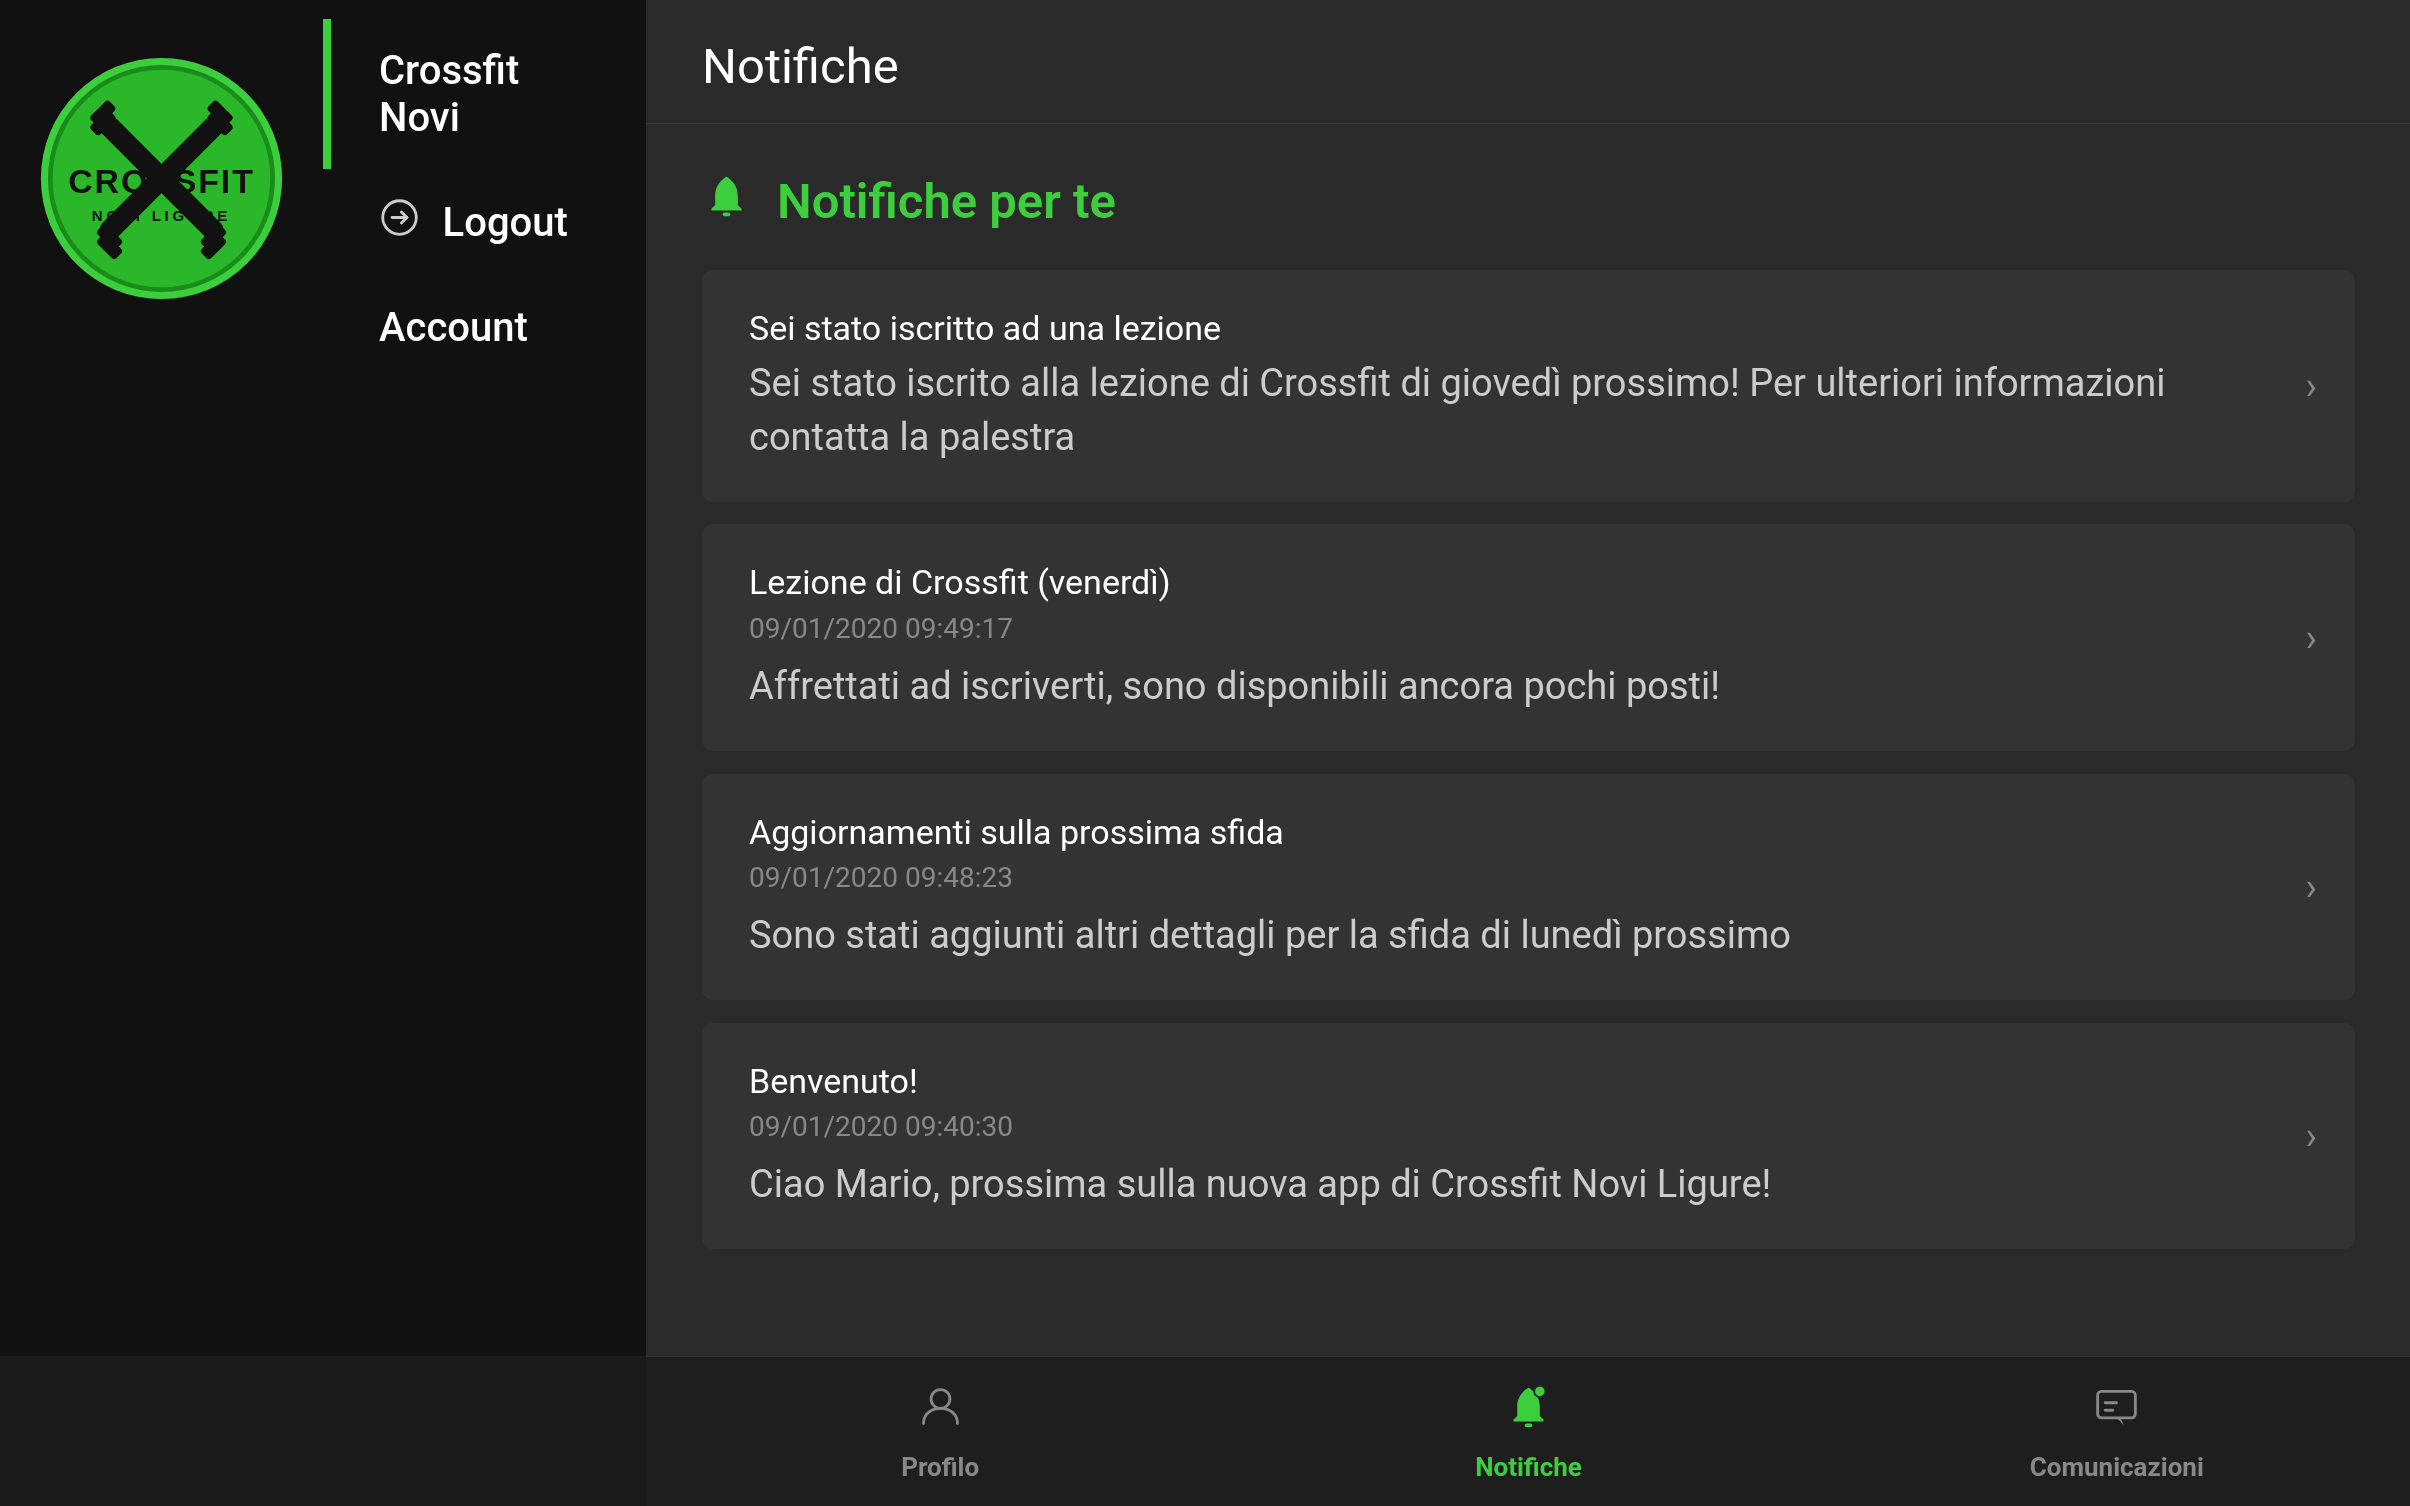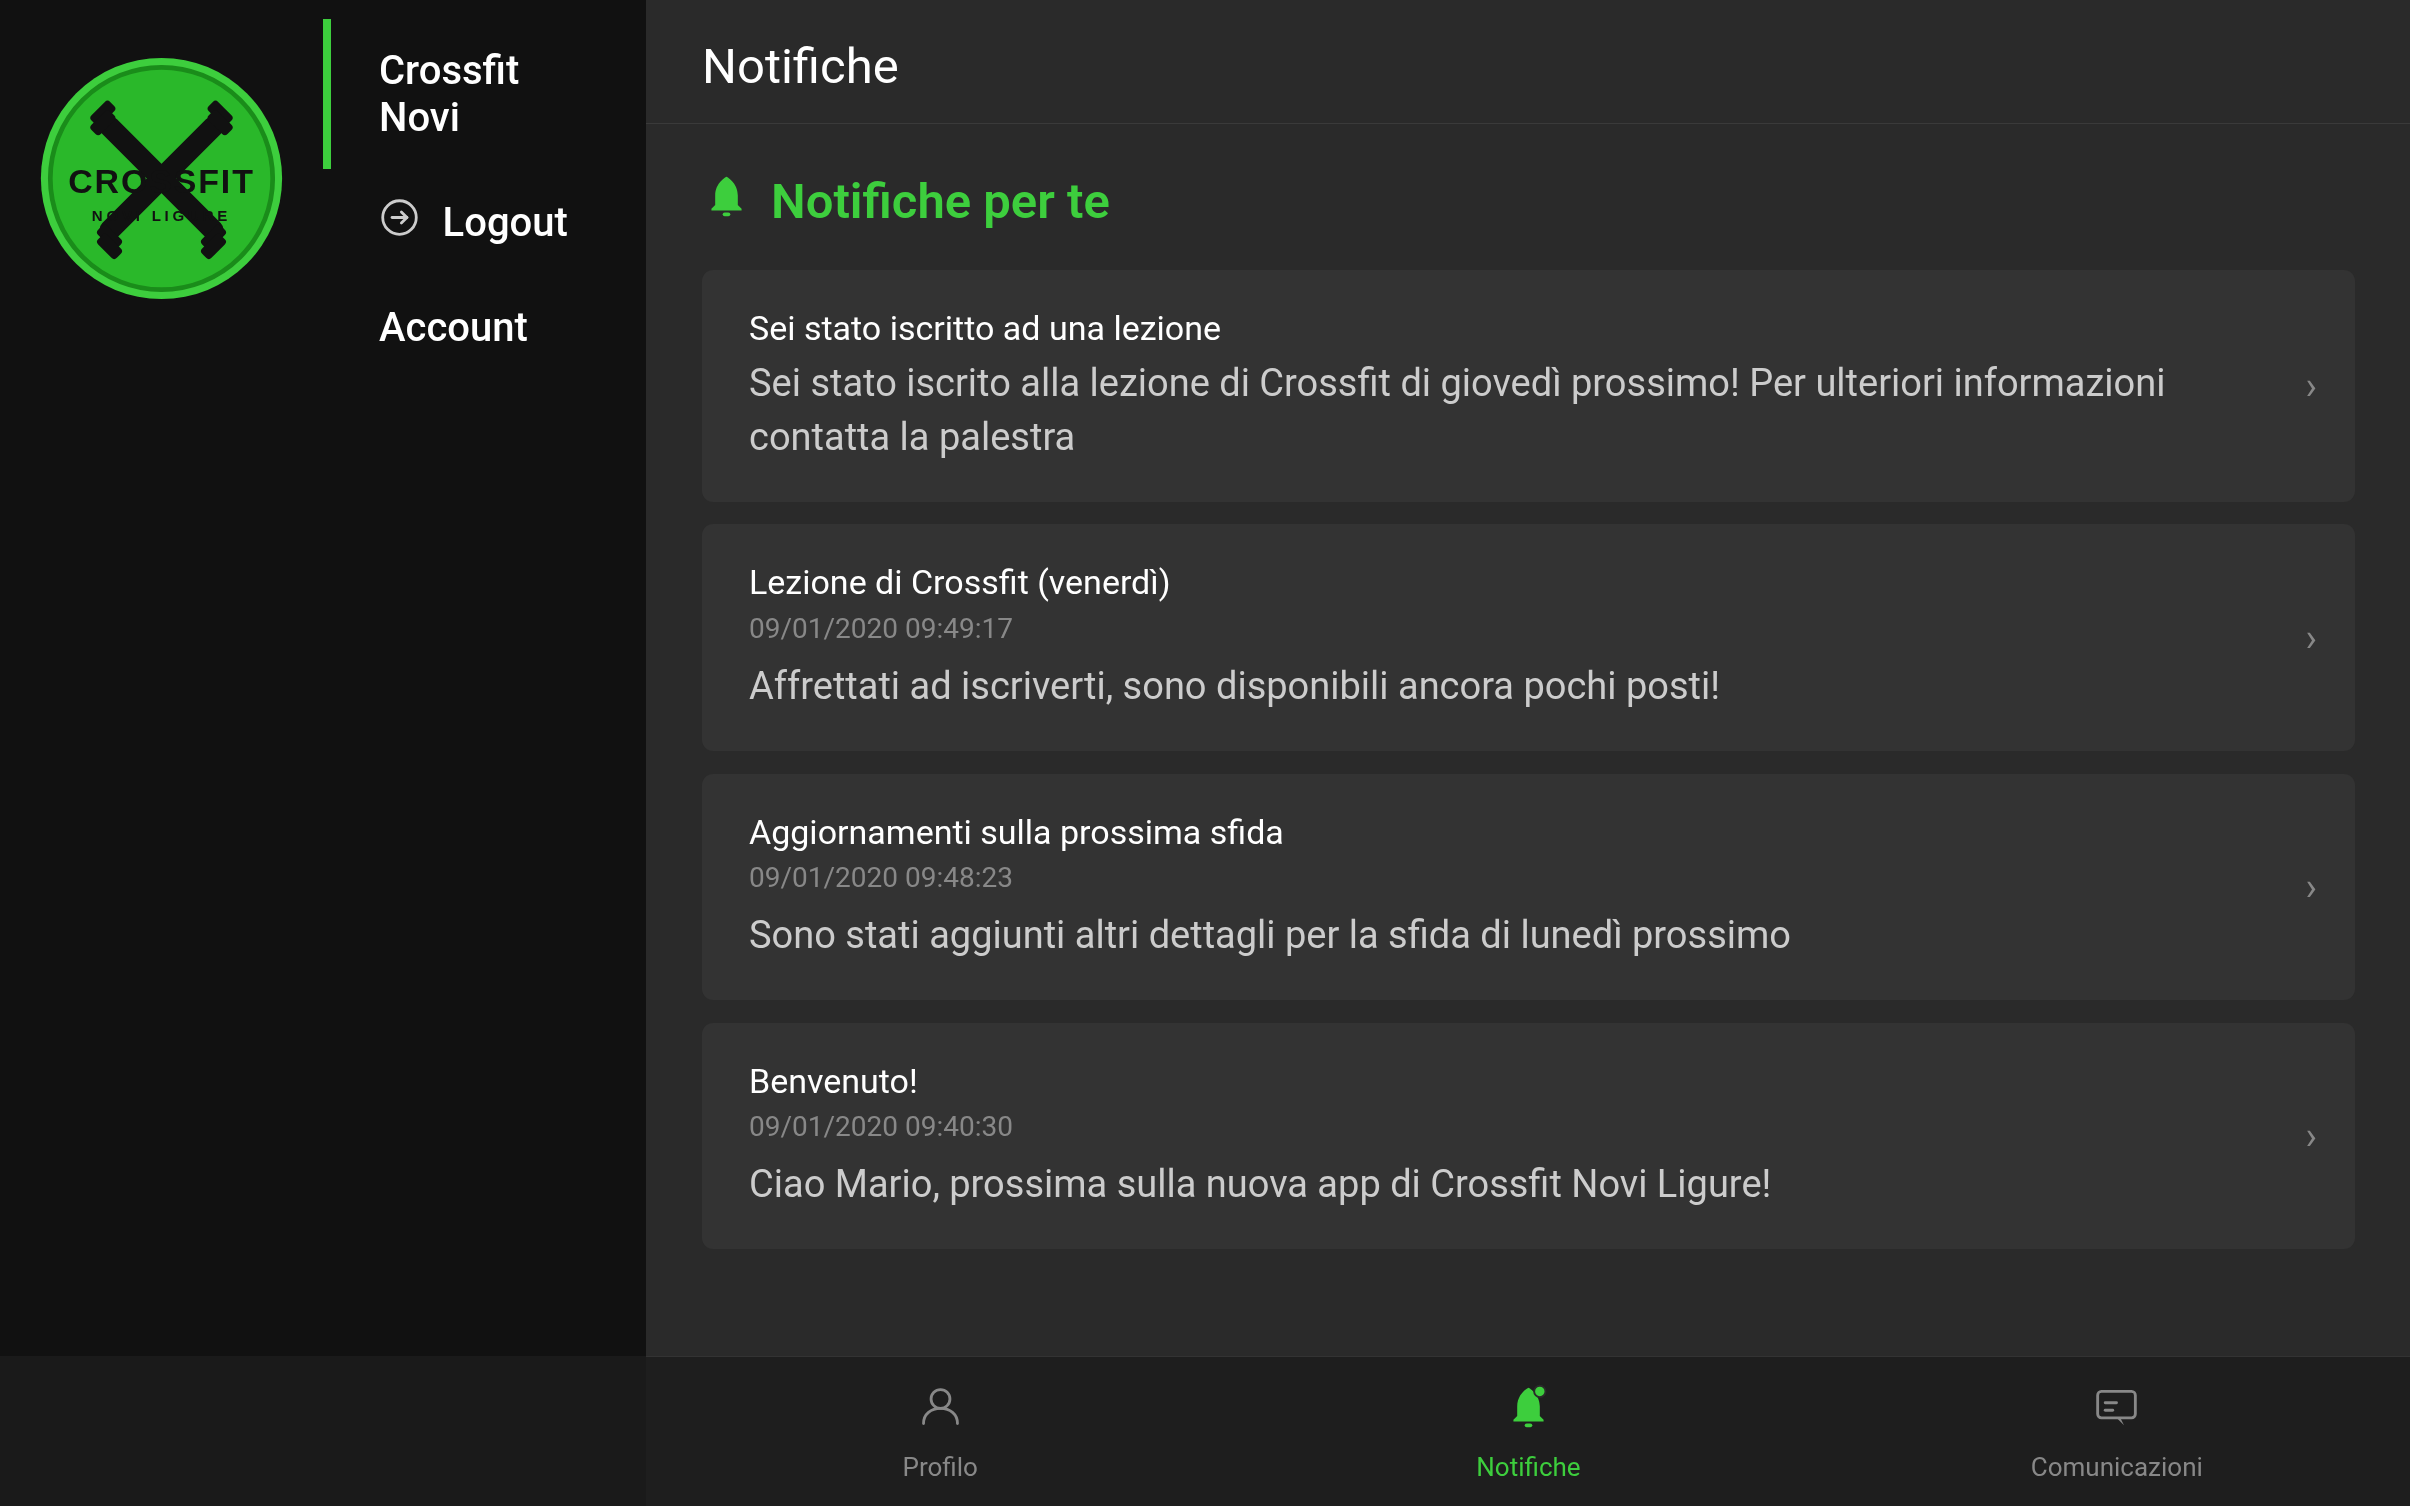--- a/index.html
+++ b/index.html
@@ -92,21 +92,21 @@
 
     .content-area {
       flex: 1;
       padding: 47px 56px;
       overflow-y: auto;
     }
 
     .section-header {
       display: flex;
       align-items: center;
-      gap: 20px;
+      gap: 26px;
       margin-bottom: 38px;
     }
 
     .section-icon {
       color: #3dce3d;
       font-size: 49px;
     }
 
     .section-title {
       color: #3dce3d;
@@ -165,20 +165,21 @@
       margin-left: 646px;
     }
 
     .bottom-nav-item {
       display: flex;
       flex-direction: column;
       align-items: center;
       gap: 9.4px;
       cursor: pointer;
       flex: 1;
+      font-weight: bold;
     }
 
     .bottom-nav-icon {
       font-size: 49px;
       color: #888888;
     }
 
     .bottom-nav-icon.active {
       color: #3dce3d;
     }

